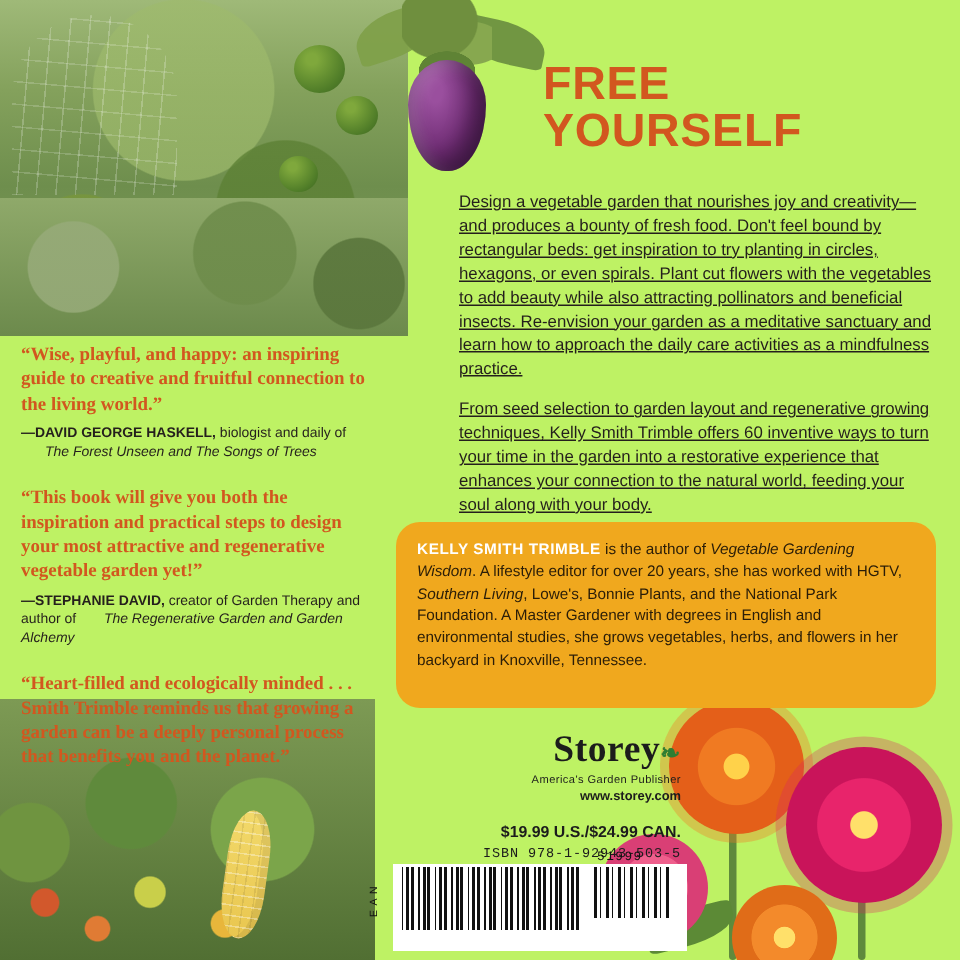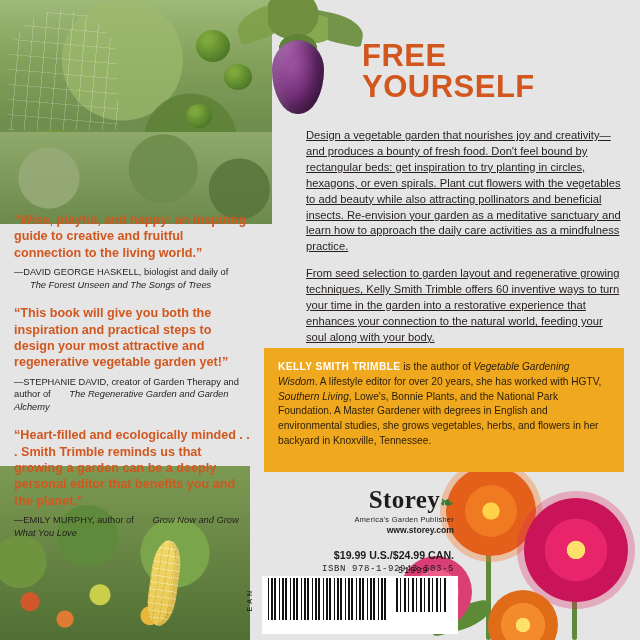--- a/index.html
+++ b/index.html
@@ -2,21 +2,21 @@
 <html><head>
 <meta charset="utf-8">
 <style>
   html,body{margin:0;padding:0;}
   body{
     width:640px;height:640px;overflow:hidden;
     font-family:"Liberation Sans",sans-serif;
     background:#fdf6ec;
     position:relative;
   }
-  .page{position:absolute;inset:0;background:#e5e5e5;}
+  .page{position:absolute;inset:0;background:#bef264;}
 
   
   .photo{position:absolute;background-repeat:no-repeat;}
 
   
   .garden-top{
     left:0;top:0;width:272px;height:200px;
     background:
       radial-gradient(circle at 20% 85%, rgba(120,150,60,.85) 0 40px, transparent 41px),
       radial-gradient(circle at 70% 70%, rgba(92,128,52,.8) 0 46px, transparent 47px),
@@ -153,36 +153,36 @@
   }
 
   .body-copy{
     position:absolute;left:306px;top:128px;width:318px;
     color:#241f1c;font-size:11.2px;line-height:1.42;text-align:left;text-decoration:underline;
   }
   .body-copy p{margin:0 0 11px 0;}
 
   .author-box{
     position:absolute;left:264px;top:348px;width:360px;height:124px;
-    background:#f0a81e;border-radius:0;padding:12px 14px;box-sizing:border-box;
+    background:#f0a81e;border-radius:16px;padding:12px 14px;box-sizing:border-box;
     color:#2a1d08;font-size:10.2px;line-height:1.45;
   }
   .author-box .name{font-weight:bold;color:#ffffff;letter-spacing:.4px;}
   .author-box em{font-style:italic;}
 
   .blurbs{position:absolute;left:14px;top:212px;width:238px;color:#d2571f;}
   .blurb{margin-bottom:14px;}
   .blurb .quote{
-    font-family:Liberation Sans, sans-serif;
-    font-weight:bold;font-size:12.6px;line-height:1.3;color:#d2571f;margin:0 0 5px 0;
+    font-family:Liberation Serif, serif;
+    font-weight:bold;font-size:12.6px;line-height:1.3;color:#d2571f;margin:16px 0 5px 0;
   }
   .blurb .attrib{
     font-size:9.3px;line-height:1.35;color:#241f1c;margin:0;
   }
-  .blurb .attrib b{font-weight:normal;text-align:right;}
+  .blurb .attrib b{font-weight:bold;text-align:right;}
   .blurb .attrib i{font-style:italic;margin-left:16px;}
 
   
   .pub{
     position:absolute;left:262px;top:486px;width:192px;text-align:right;color:#1c1c1c;
   }
   .pub .logo{
     font-family:"Liberation Serif",serif;font-size:25px;font-weight:bold;letter-spacing:.4px;
   }
   .pub .logo .leafmark{color:#2f7d32;font-size:16px;}
@@ -258,24 +258,21 @@
         <b>—DAVID GEORGE HASKELL,</b><span> biologist and daily of </span><i>The Forest Unseen and The Songs of Trees</i>
       </p>
     </div>
     <div class="blurb">
       <p class="quote">“This book will give you both the inspiration and practical steps to design your most attractive and regenerative vegetable garden yet!”</p>
       <p class="attrib">
         <b>—STEPHANIE DAVID,</b><span> creator of Garden Therapy and author of </span><i>The Regenerative Garden and Garden Alchemy</i>
       </p>
     </div>
     <div class="blurb">
-      <p class="quote">“Heart-filled and ecologically minded . . . Smith Trimble reminds us that growing a garden can be a deeply personal editor that benefits you and the planet.”</p>
-      <p class="attrib">
-        <b>—EMILY MURPHY,</b><span> author of </span><i>Grow Now and Grow What You Love</i>
-      </p>
+      <p class="quote">“Heart-filled and ecologically minded . . . Smith Trimble reminds us that growing a garden can be a deeply personal process that benefits you and the planet.”</p>
     </div>
   </div>
 
   <div class="pub">
     <div class="logo"><span>Storey</span><span class="leafmark">❧</span></div>
     <div class="tag">America's Garden Publisher</div>
     <div class="url">www.storey.com</div>
     <div class="price">$19.99 U.S./$24.99 CAN.</div>
     <div class="isbn">ISBN 978-1-92943-503-5</div>
   </div>

